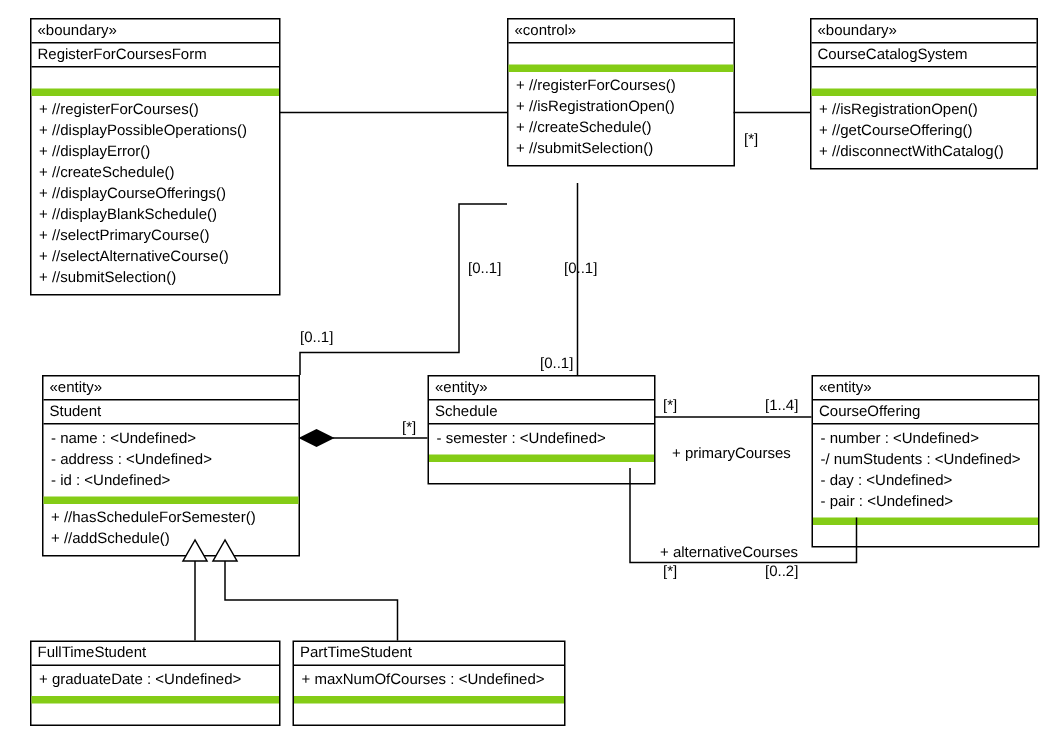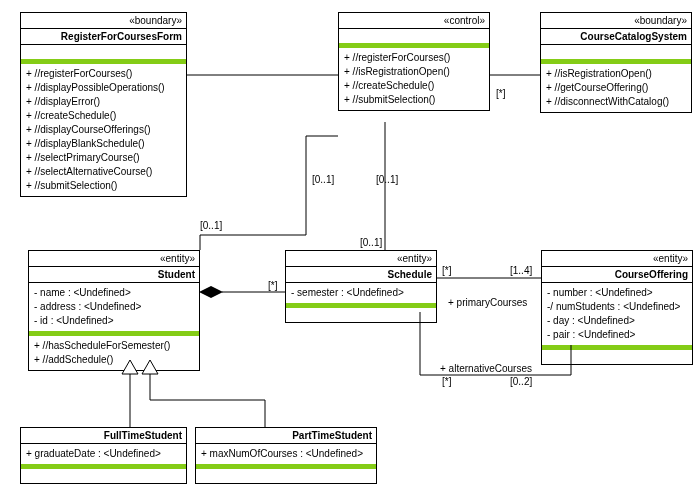--- a/index.html
+++ b/index.html
@@ -1,18 +1,18 @@
 <!DOCTYPE html>
 <html><head>
 <meta charset="utf-8">
 <style>
 body{margin:0;font-family:Arial,sans-serif;font-size:10px;background:#fff;position:relative;width:699px;height:501px}
 .box{position:absolute;border:1px solid #000;background:#fff}
-.st{text-align:right;border-bottom:1px solid #000;padding:2px 4px}
-.nm{text-align:right;font-weight:bold;border-bottom:1px solid #000;padding:2px 4px}
+.st{text-align:left;border-bottom:1px solid #000;padding:2px 4px}
+.nm{text-align:left;font-weight:normal;border-bottom:1px solid #000;padding:2px 4px}
 .sec{border-bottom:5px solid #84cc16;padding:3px 5px;line-height:1.4}
 .sec:last-child{border-bottom:none}
 .sec.empty{min-height:8px}
 .lbl{position:absolute;font-size:10px}
 svg{position:absolute;top:0;left:0;pointer-events:none}
 </style>
 </head>
 <body>
 
 <div class="box" style="left:20px;top:12px;width:165px">

